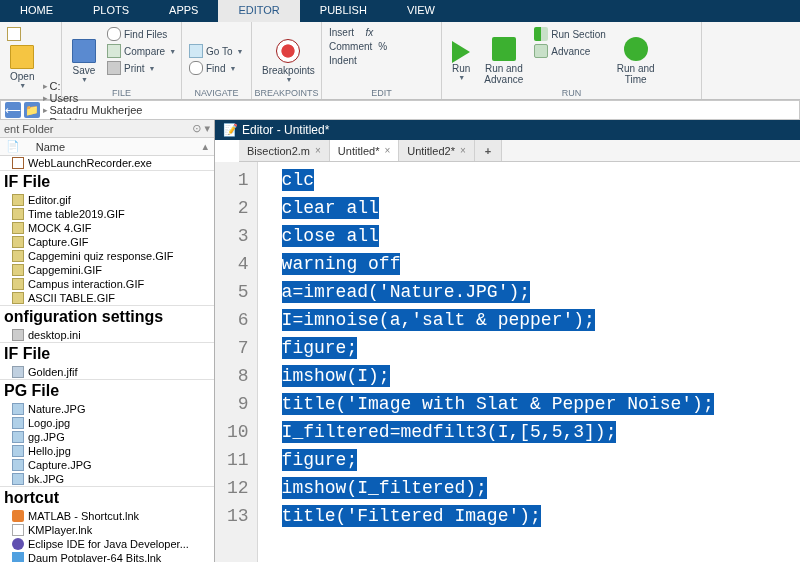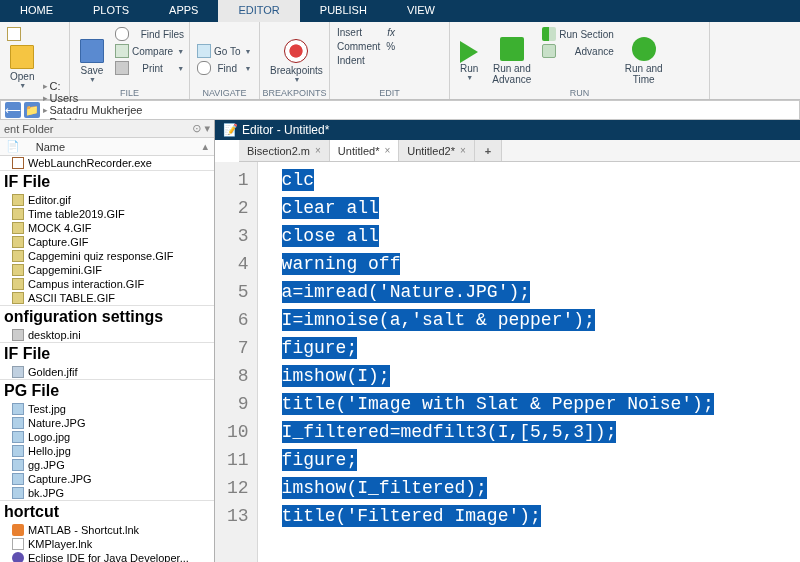--- a/index.html
+++ b/index.html
@@ -7,21 +7,21 @@
   .tabs-row { display: flex; background: #0b3a5e; height: 22px; }
   .main-tab { padding: 4px 20px; color: #fff; font-size: 11px; font-weight: 500; cursor: pointer; }
   .main-tab.active { background: #e8e8e8; color: #2a5a8a; }
   .ribbon { display: flex; background: #f5f5f5; border-bottom: 1px solid #c0c0c0; height: 78px; }
   .ribbon-group { display: flex; flex-direction: column; border-right: 1px solid #d0d0d0; padding: 2px 4px; position: relative; }
   .ribbon-group-label { position: absolute; bottom: 1px; left: 0; right: 0; text-align: center; font-size: 9px; color: #6a7a8a; }
   .ribbon-btns { display: flex; gap: 2px; flex: 1; }
   .rib-big { display: flex; flex-direction: column; align-items: center; justify-content: center; padding: 2px 6px; cursor: pointer; font-size: 10px; color: #3a4a5a; }
   .rib-big .icon { width: 24px; height: 24px; margin-bottom: 2px; }
   .rib-col { display: flex; flex-direction: column; gap: 1px; padding-top: 2px; }
-  .rib-small { display: flex; align-items: center; gap: 3px; padding: 1px 3px; font-size: 10px; color: #3a4a5a; cursor: pointer; white-space: nowrap; justify-content: space-between; }
+  .rib-small { display: flex; align-items: center; gap: 3px; padding: 1px 3px; font-size: 10px; color: #3a4a5a; cursor: pointer; white-space: nowrap; }
   .rib-small .icon { width: 14px; height: 14px; }
   .dropdown-arrow { font-size: 7px; color: #5a6a7a; margin-left: 1px; }
   .path-bar { display: flex; align-items: center; background: #fff; border: 1px solid #c8c8c8; height: 20px; padding: 0 4px; gap: 3px; font-size: 11px; color: #333; }
   .path-seg { display: flex; align-items: center; gap: 2px; }
   .path-arrow { color: #888; font-size: 9px; }
   .main-area { display: flex; height: 442px; }
   .left-panel { width: 215px; background: #fff; border-right: 1px solid #b0b0b0; overflow: hidden; display: flex; flex-direction: column; }
   .panel-title { background: #f0f0f0; padding: 2px 4px; font-size: 11px; color: #555; border-bottom: 1px solid #d0d0d0; display:flex; justify-content:space-between; align-items:center; }
   .col-header { background: #fafafa; border-bottom: 1px solid #d8d8d8; padding: 2px 6px; font-size: 11px; color: #333; display:flex; align-items:center; }
   .file-list { flex: 1; overflow: auto; }
@@ -73,21 +73,21 @@
 <div class="tabs-row">
     <div class="main-tab">HOME</div>
     <div class="main-tab">PLOTS</div>
     <div class="main-tab">APPS</div>
     <div class="main-tab active">EDITOR</div>
     <div class="main-tab">PUBLISH</div>
     <div class="main-tab">VIEW</div>
   </div>
 
 <div class="ribbon">
-  <div class="ribbon-group" style="width:70px">
+  <div class="ribbon-group" style="width:62px">
     <div class="ribbon-btns">
       <div class="rib-col">
         <div class="rib-small">
             <span class="icon i-new sq-icon"></span>
           </div>
         <div class="rib-big">
             <span class="icon i-open"></span>
             <span>Open</span>
             <span class="dropdown-arrow">▼</span>
           </div>
@@ -249,37 +249,33 @@
           <span>desktop.ini</span>
         </div>
         <div class="file-group-hdr">IF File</div>
         <div class="file-item">
           <span class="fi fi-jf"></span>
           <span>Golden.jfif</span>
         </div>
         <div class="file-group-hdr">PG File</div>
         <div class="file-item">
           <span class="fi fi-jpg"></span>
-          <span>Test.jpg</span>
-        </div>
-        <div class="file-item">
-          <span class="fi fi-jpg"></span>
           <span>Nature.JPG</span>
         </div>
         <div class="file-item">
           <span class="fi fi-jpg"></span>
           <span>Logo.jpg</span>
         </div>
         <div class="file-item">
           <span class="fi fi-jpg"></span>
+          <span>gg.JPG</span>
+        </div>
+        <div class="file-item">
+          <span class="fi fi-jpg"></span>
           <span>Hello.jpg</span>
-        </div>
-        <div class="file-item">
-          <span class="fi fi-jpg"></span>
-          <span>gg.JPG</span>
         </div>
         <div class="file-item">
           <span class="fi fi-jpg"></span>
           <span>Capture.JPG</span>
         </div>
         <div class="file-item">
           <span class="fi fi-jpg"></span>
           <span>bk.JPG</span>
         </div>
         <div class="file-group-hdr">hortcut</div>

